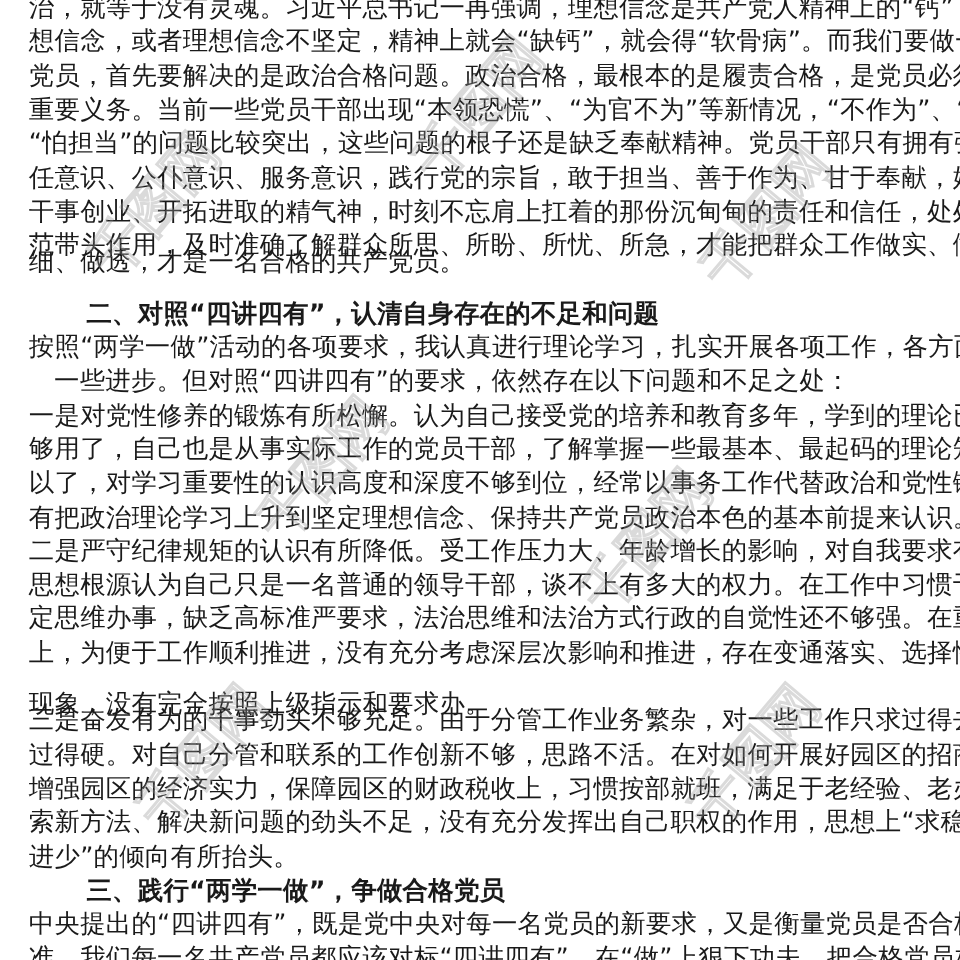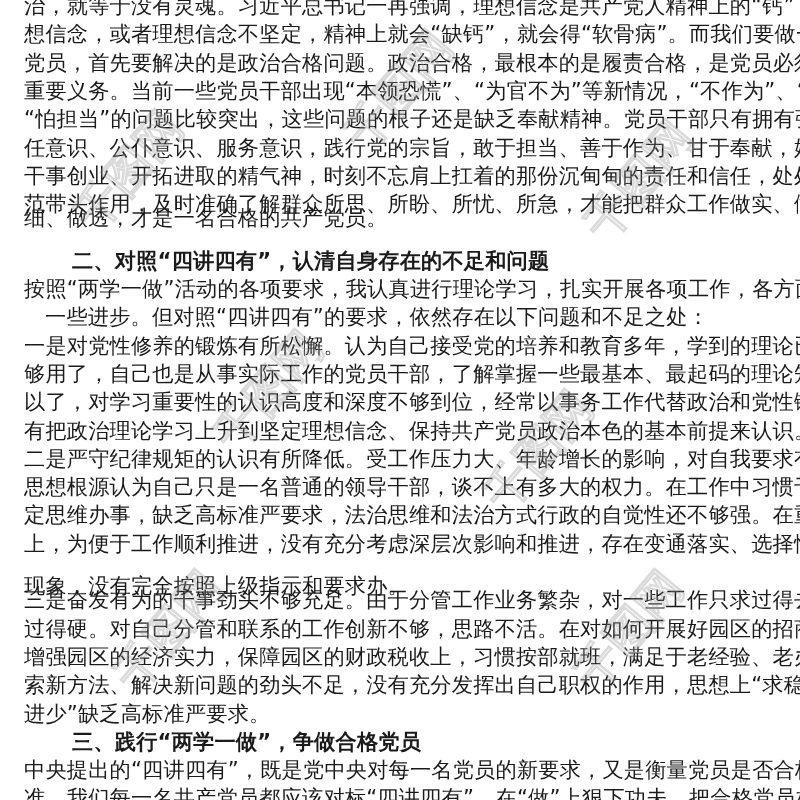--- a/index.html
+++ b/index.html
@@ -48,21 +48,21 @@
     <div class="line" style="top: 424.5px;">有把政治理论学习上升到坚定理想信念、保持共产党员政治本色的基本前提来认识。</div>
     <div class="line justify" style="top: 452.8px;">二是严守纪律规矩的认识有所降低。受工作压力大、年龄增长的影响，对自我要求有所放松，</div>
     <div class="line justify" style="top: 481.1px;">思想根源认为自己只是一名普通的领导干部，谈不上有多大的权力。在工作中习惯于按照既</div>
     <div class="line justify" style="top: 509.4px;">定思维办事，缺乏高标准严要求，法治思维和法治方式行政的自觉性还不够强。在重要事项</div>
     <div class="line justify" style="top: 537.7px;">上，为便于工作顺利推进，没有充分考虑深层次影响和推进，存在变通落实、选择性落实的</div>
     <div class="line" style="top: 580px;">现象，没有完全按照上级指示和要求办。</div>
     <div class="line justify" style="top: 594.3px;">三是奋发有为的干事劲头不够充足。由于分管工作业务繁杂，对一些工作只求过得去、不求</div>
     <div class="line justify" style="top: 622.6px;">过得硬。对自己分管和联系的工作创新不够，思路不活。在对如何开展好园区的招商引资，</div>
     <div class="line justify" style="top: 650.9px;">增强园区的经济实力，保障园区的财政税收上，习惯按部就班，满足于老经验、老办法，探</div>
     <div class="line justify" style="top: 679.2px;">索新方法、解决新问题的劲头不足，没有充分发挥出自己职权的作用，思想上“求稳多、求</div>
-    <div class="line" style="top: 707.5px;">进少”缺乏高标准严要求。</div>
+    <div class="line" style="top: 707.5px;">进少”的倾向有所抬头。</div>
     <div class="line heading" style="top: 735.8px;">三、践行“两学一做”，争做合格党员</div>
     <div class="line justify" style="top: 764.1px;">中央提出的“四讲四有”，既是党中央对每一名党员的新要求，又是衡量党员是否合格的新标</div>
     <div class="line justify" style="top: 792.4px;">准。我们每一名共产党员都应该对标“四讲四有”，在“做”上狠下功夫，把合格党员标准体现</div>
   </div>
 
 <div class="watermark" style="left: 60px; top: 140px;">千图网</div>
 <div class="watermark" style="left: 330px; top: 60px;">千图网</div>
 <div class="watermark" style="left: 570px; top: 150px;">千图网</div>
 <div class="watermark" style="left: 200px; top: 360px;">千图网</div>
 <div class="watermark" style="left: 470px; top: 420px;">千图网</div>

